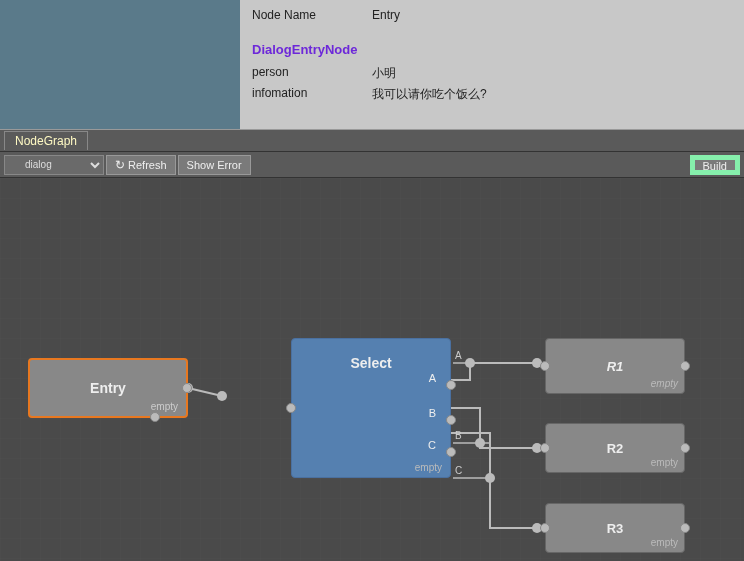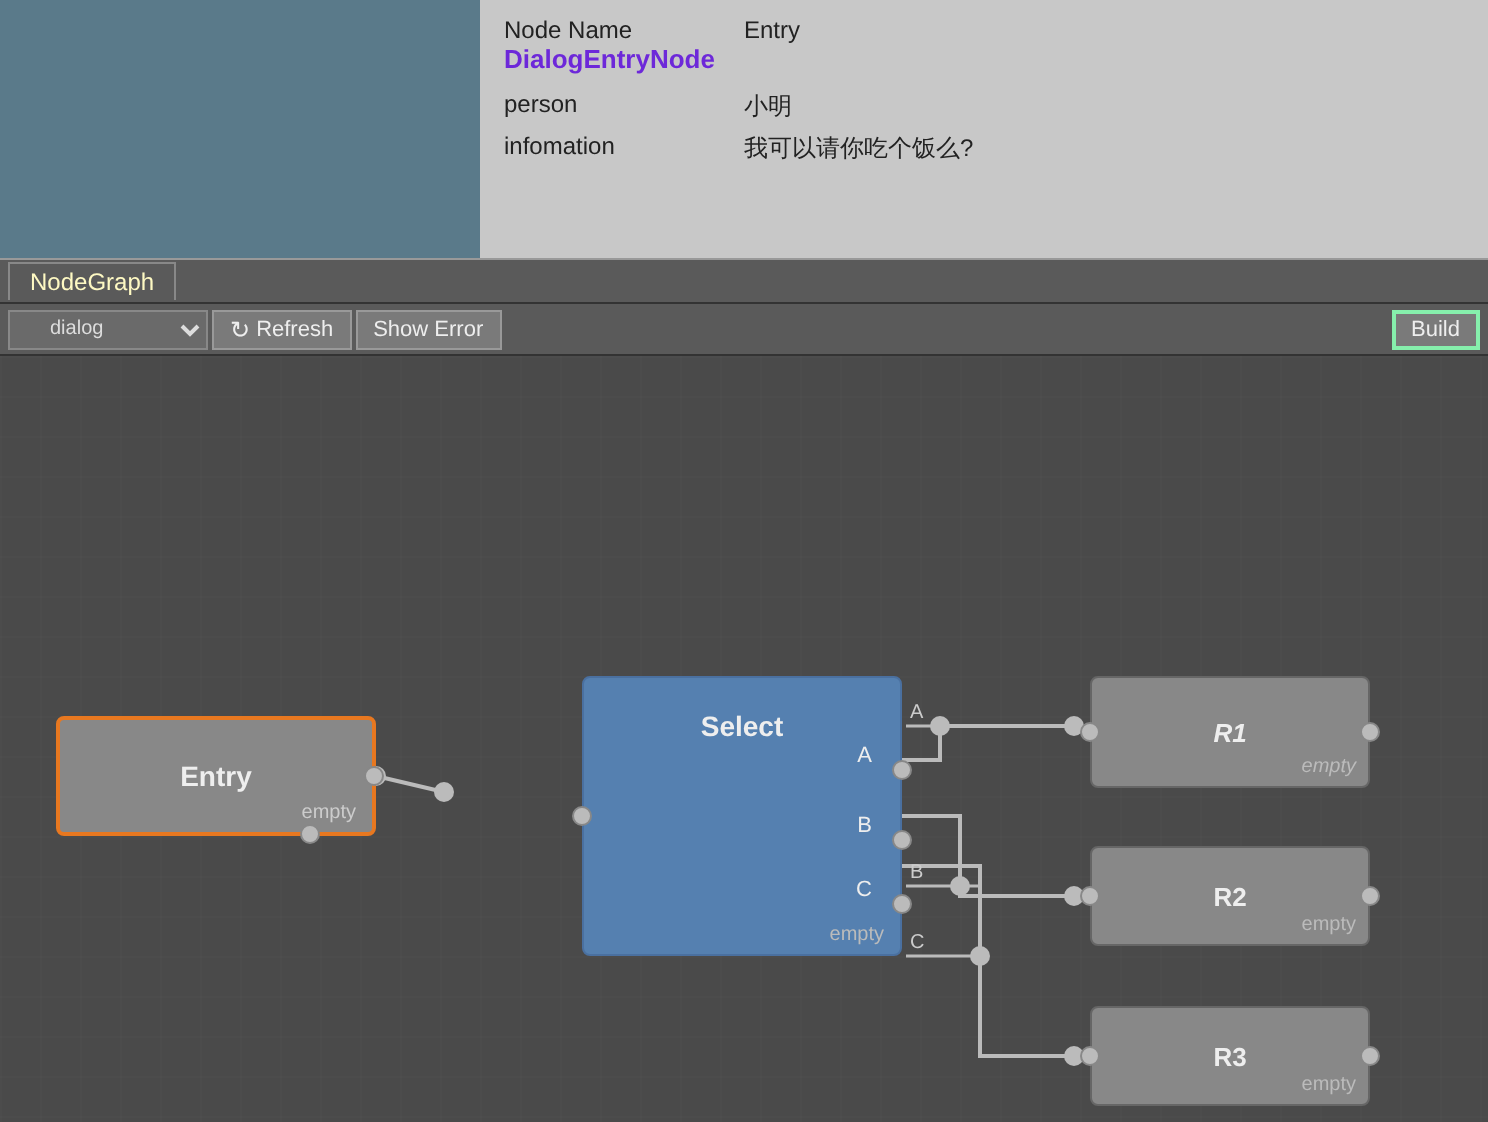--- a/index.html
+++ b/index.html
@@ -47,21 +47,21 @@
     }
 
     .property-value {
       color: #222;
       font-size: 12px;
     }
 
     .node-name-row {
       display: flex;
       align-items: flex-end;
-      margin-bottom: 0;
+      margin-bottom: 20px;
     }
 
     .node-type-label {
       font-weight: bold;
       font-size: 13px;
       color: #6d28d9;
       margin-bottom: 8px;
     }
 
     
@@ -122,21 +122,21 @@
       display: flex;
       align-items: center;
       gap: 3px;
     }
 
     .toolbar-spacer { flex: 1; }
 
     .build-btn {
       background: #7a7a7a;
       color: #eee;
-      border: 2px solid #86efac;
+      border: 5px solid #86efac;
       height: 20px;
       font-size: 11px;
       padding: 0 8px;
       cursor: pointer;
     }
 
     
     #canvas-area {
       position: absolute;
       top: 48px;

